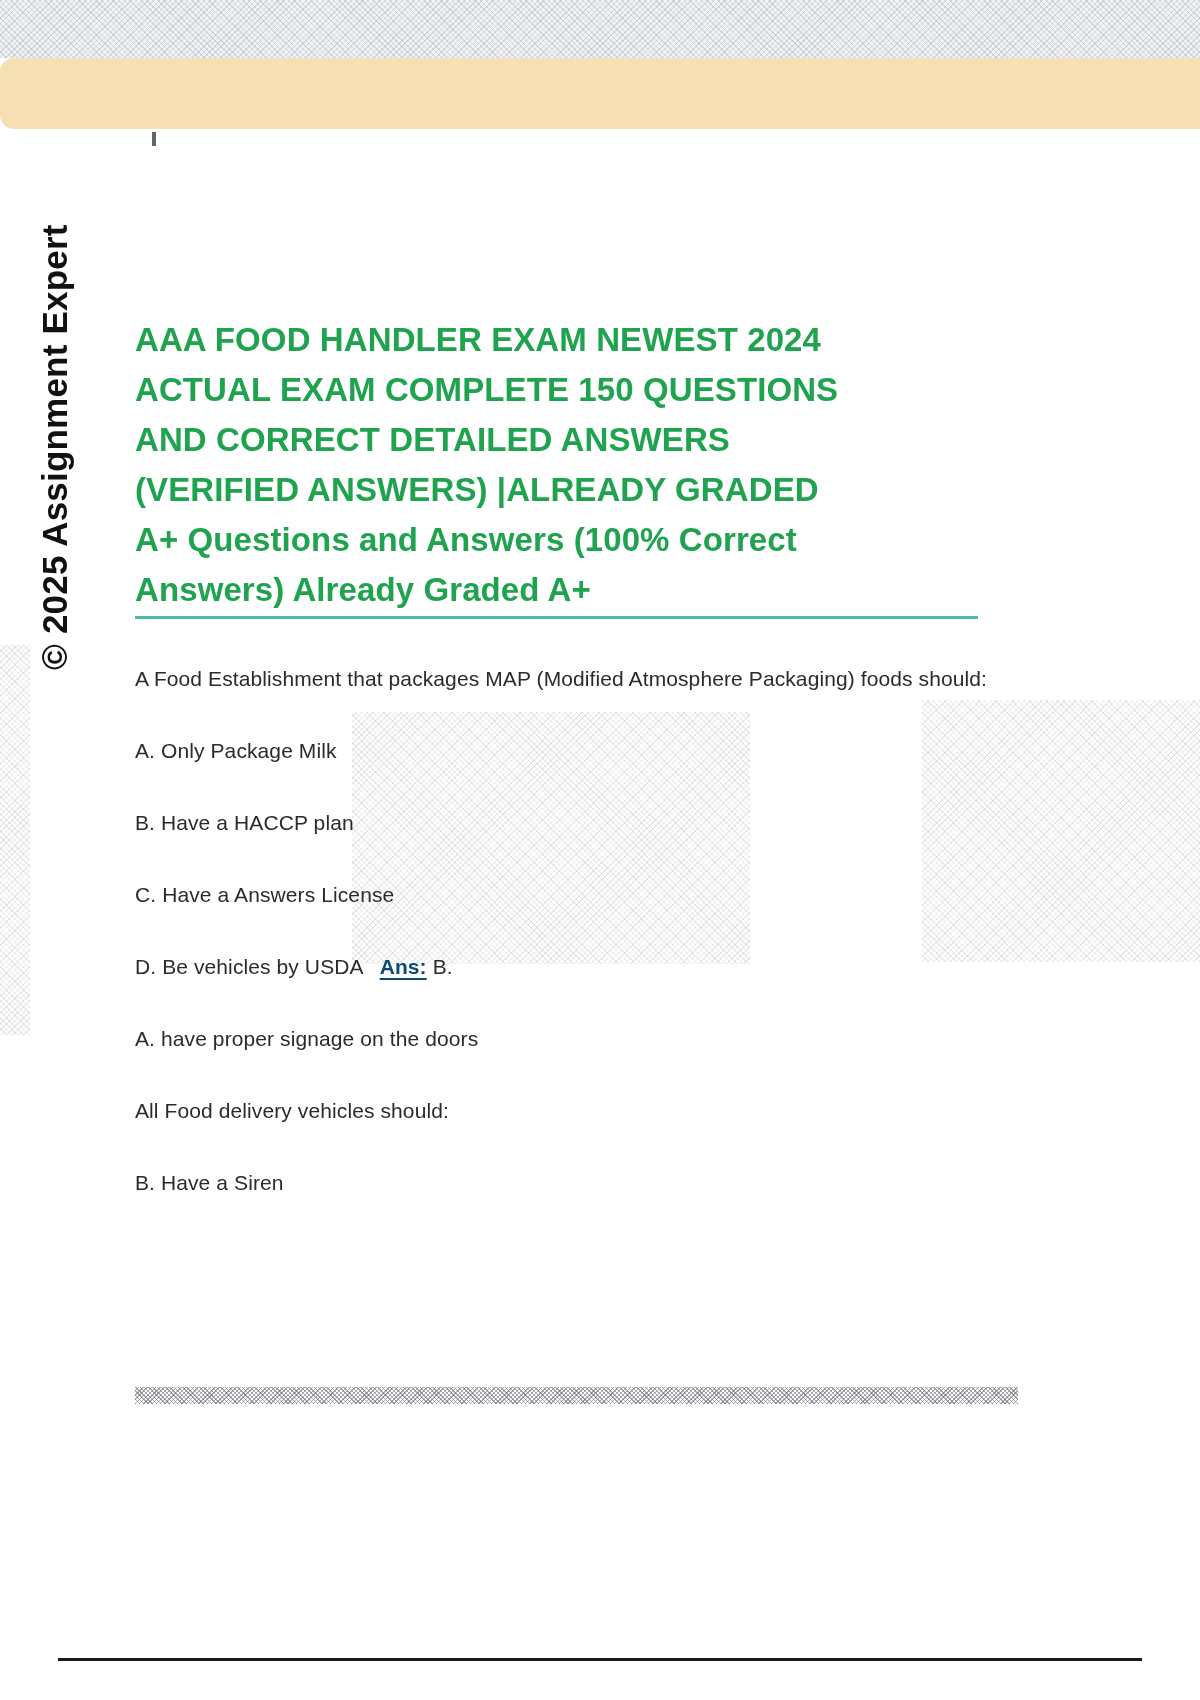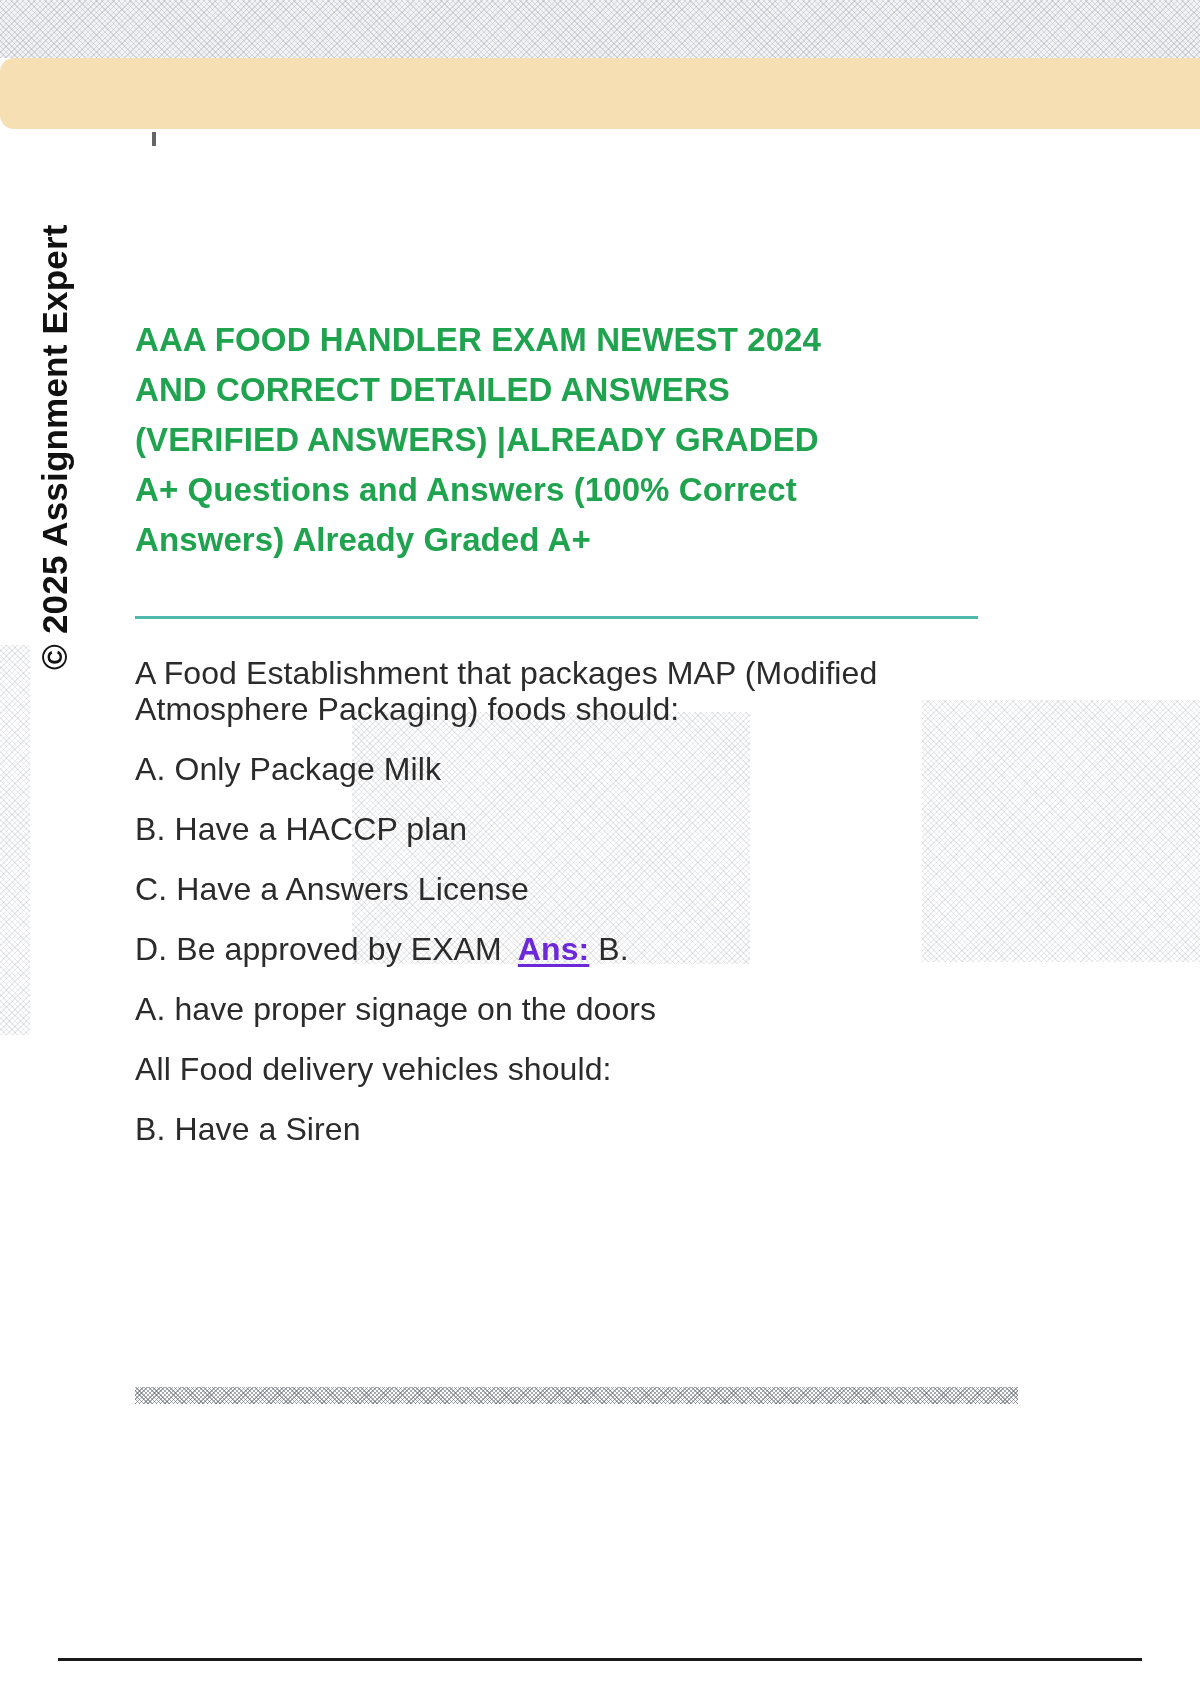--- a/index.html
+++ b/index.html
@@ -106,30 +106,30 @@
     background: #4fb8ad;
   }
 
   
   .body-block {
     position: absolute;
     left: 135px;
     top: 655px;
     width: 880px;
     color: #2b2b2b;
-    font-size: 32px;
-    line-height: 36px;
+    font-size: 21px;
+    line-height: 48px;
     letter-spacing: .1px;
   }
 
   .q-stem { margin: 0 0 0 0; }
   .opt    { margin: 24px 0 0 0; }
 
   .ans-label {
-    color: #6d28d9;
+    color: #0c4a6e;
     font-weight: bold;
     text-decoration: underline;
     text-underline-offset: 4px;
     margin-left: 16px;
   }
   .ans-value { color: #2b2b2b; }
 
   
   .bottom-rule {
     position: absolute;
@@ -150,39 +150,40 @@
   <div class="cursor-tick"></div>
 
   <div class="hatch-patch hp-left"></div>
   <div class="hatch-patch hp-mid"></div>
   <div class="hatch-patch hp-right"></div>
 
   <div class="side-watermark">© 2025 Assignment Expert</div>
 
   <div class="doc-title">
     <div>AAA FOOD HANDLER EXAM NEWEST 2024</div>
+    <div>ACTUAL EXAM COMPLETE 150 QUESTIONS</div>
     <div>AND CORRECT DETAILED ANSWERS</div>
     <div>(VERIFIED ANSWERS) |ALREADY GRADED</div>
     <div>A+ Questions and Answers (100% Correct</div>
     <div>Answers) Already Graded A+</div>
   </div>
 
   <div class="title-rule"></div>
 
   <div class="body-block">
 
     <p class="q-stem">A Food Establishment that packages MAP (Modified Atmosphere Packaging) foods should:</p>
 
     <p class="opt">A. Only Package Milk</p>
 
     <p class="opt">B. Have a HACCP plan</p>
 
     <p class="opt">C. Have a Answers License</p>
 
-    <p class="opt"><span>D. Be approved by EXAM</span><span class="ans-label">Ans:</span> <span class="ans-value">B.</span></p>
+    <p class="opt"><span>D. Be vehicles by USDA</span><span class="ans-label">Ans:</span> <span class="ans-value">B.</span></p>
 
     <p class="opt">A. have proper signage on the doors</p>
 
     <p class="opt">All Food delivery vehicles should:</p>
 
     <p class="opt">B. Have a Siren</p>
 
   </div>
 
   <div class="hatch-patch hp-strip"></div>

